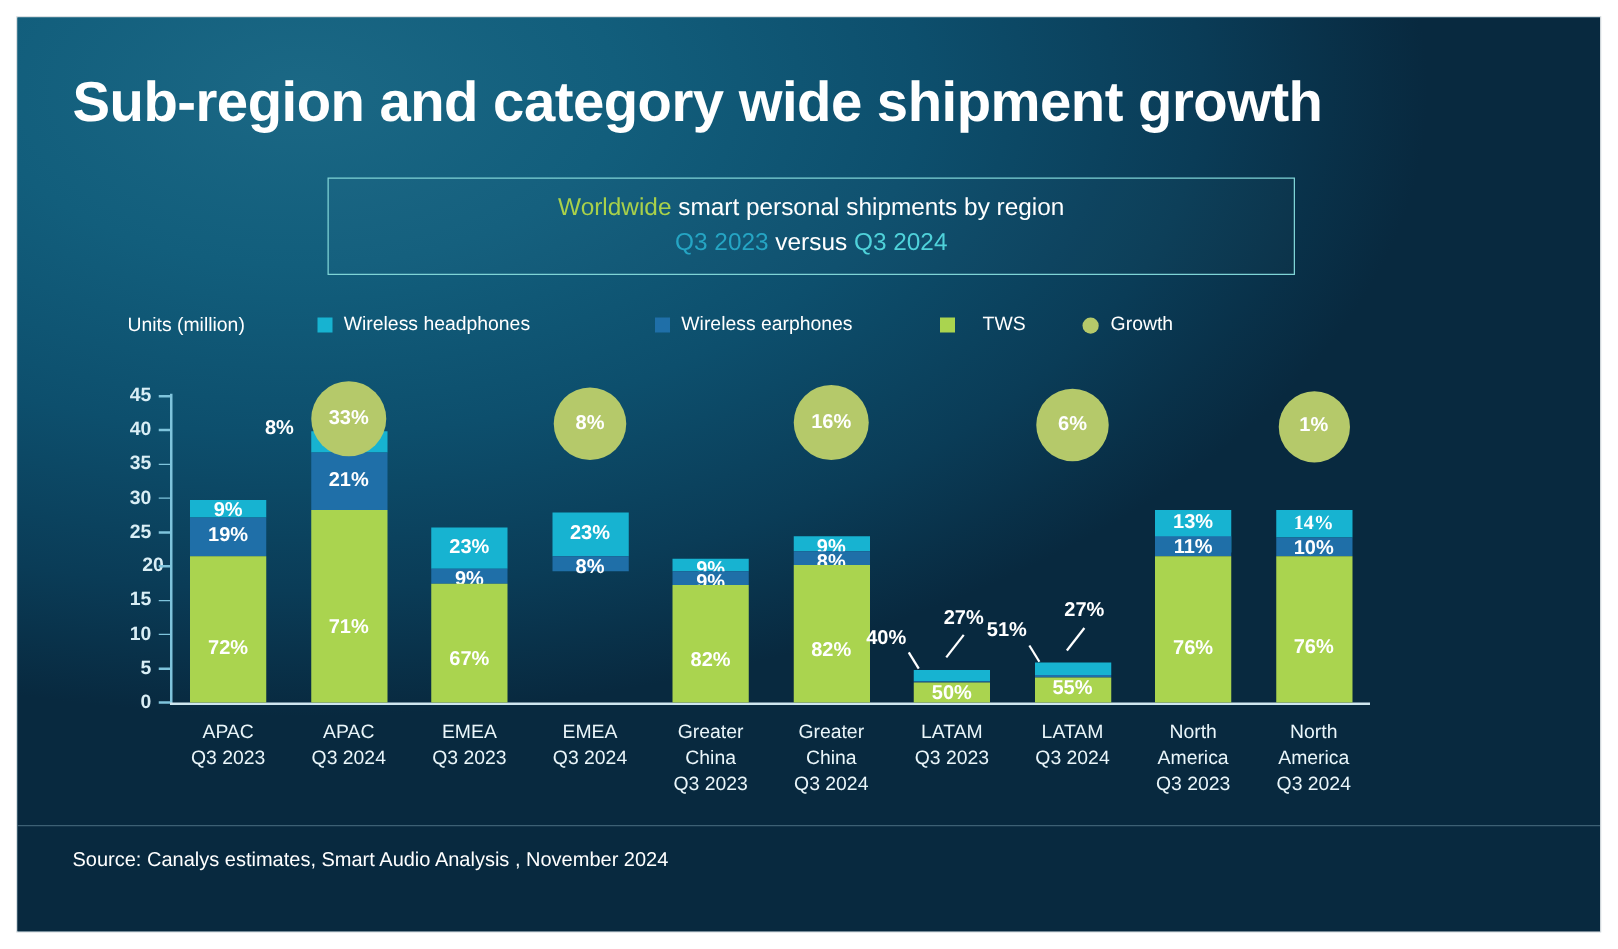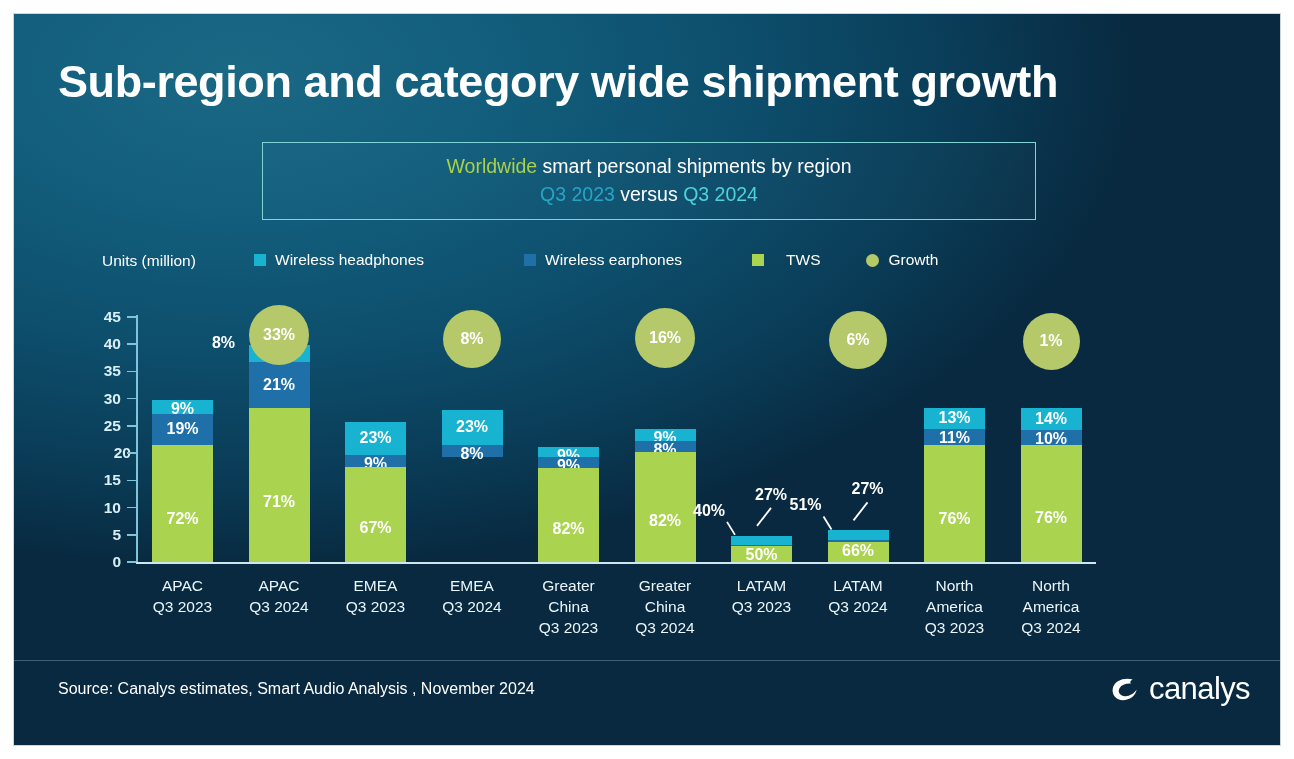--- a/index.html
+++ b/index.html
@@ -199,36 +199,36 @@
         <div class="seg" style="background: rgb(23, 179, 209); top: 0px; height: 8.71111px;"></div>
         <div class="seg" style="background: rgb(31, 111, 168); top: 8.71111px; height: 1.63333px;"></div>
         <div class="seg" style="background: rgb(170, 212, 79); top: 10.3444px; height: 15.7889px;">
           <div class="seg-lab" style="top: 0px;">50%</div>
         </div>
       </div>
       <div class="bar" style="left: 813.5px; width: 61px; top: 516.422px; height: 31.5778px;">
         <div class="seg" style="background: rgb(23, 179, 209); top: 0px; height: 9.8px;"></div>
         <div class="seg" style="background: rgb(31, 111, 168); top: 9.8px; height: 1.63333px;"></div>
         <div class="seg" style="background: rgb(170, 212, 79); top: 11.4333px; height: 20.1444px;">
-          <div class="seg-lab" style="top: 0.572222px;">66%</div>
+          <div class="seg-lab" style="top: 0.572222px;">55%</div>
         </div>
       </div>
       <div class="bar" style="left: 910px; width: 61px; top: 394.467px; height: 153.533px;">
         <div class="seg" style="background: rgb(23, 179, 209); top: 0px; height: 34px;">
           <div class="seg-lab" style="top: 0.572222px;">13%</div>
         </div>
         <div class="seg" style="background: rgb(31, 111, 168); top: 20.1444px; height: 16.8778px;">
           <div class="seg-lab" style="top: 0px;">11%</div>
         </div>
         <div class="seg" style="background: rgb(170, 212, 79); top: 37.0222px; height: 116.511px;">
           <div class="seg-lab" style="top: 64.0811px;">76%</div>
         </div>
       </div>
       <div class="bar" style="left: 1006.5px; width: 61px; top: 394.467px; height: 153.533px;">
-        <div class="seg" style="background: rgb(23, 179, 209); top: 0px; height: 21.2333px;">
+        <div class="seg" style="background: rgb(23, 179, 209); top: 0px; height: 21.2333px; font-family: Liberation Serif, serif;">
           <div class="seg-lab" style="top: 1.11667px;">14%</div>
         </div>
         <div class="seg" style="background: rgb(31, 111, 168); top: 21.2333px; height: 15.2444px;">
           <div class="seg-lab" style="top: 0px;">10%</div>
         </div>
         <div class="seg" style="background: rgb(170, 212, 79); top: 36.4778px; height: 117.056px;">
           <div class="seg-lab" style="top: 64.3806px;">76%</div>
         </div>
       </div>
       <div class="out-lab" style="left: 187.5px; top: 319.767px; width: 44px;">8%</div>
@@ -288,21 +288,14 @@
       </div>
       <div class="xcat" style="left: 988.5px; top: 562px; width: 97px;">
         <div>North</div>
         <div>America</div>
         <div>Q3 2024</div>
       </div>
     </div>
 
   <div id="footer-rule"></div>
   <div id="source">Source: Canalys estimates, Smart Audio Analysis , November 2024</div>
-  <div id="logo">
-    <svg width="34" height="34" viewBox="0 0 64 64">
-      <path d="M47 14 C30 10 12 16 9 31 C6.5 43 16 53 28 53 C41 53 52 45 54 33 C48 42 38 47 29 45 C21 43 18 36 22 30 C25.5 24.5 34 21 44 22 C40 19 43 15 47 14 Z" fill="#ffffff"></path>
-      <ellipse cx="30" cy="42" rx="12" ry="7.5" fill="#0d4f6d" opacity="0.0"></ellipse>
-    </svg>
-    <div id="logo-text">canalys</div>
-  </div>
 
 </div>
 
 </body></html>

